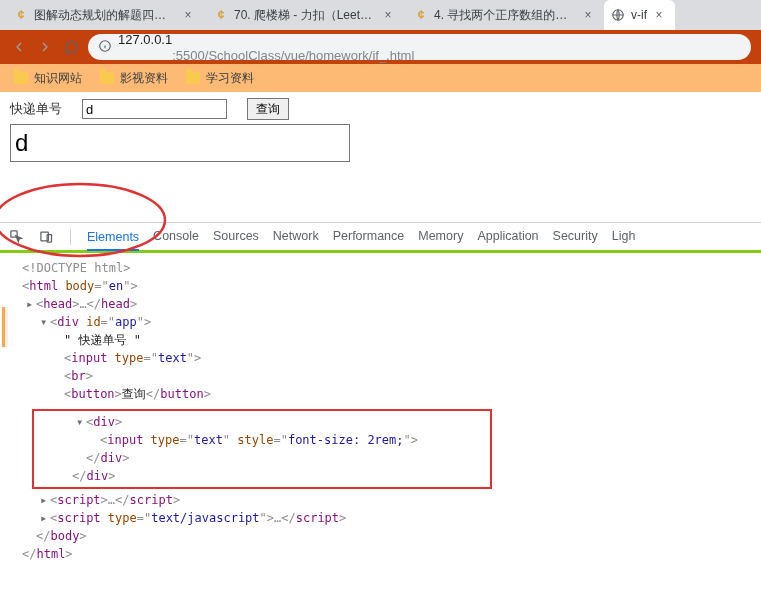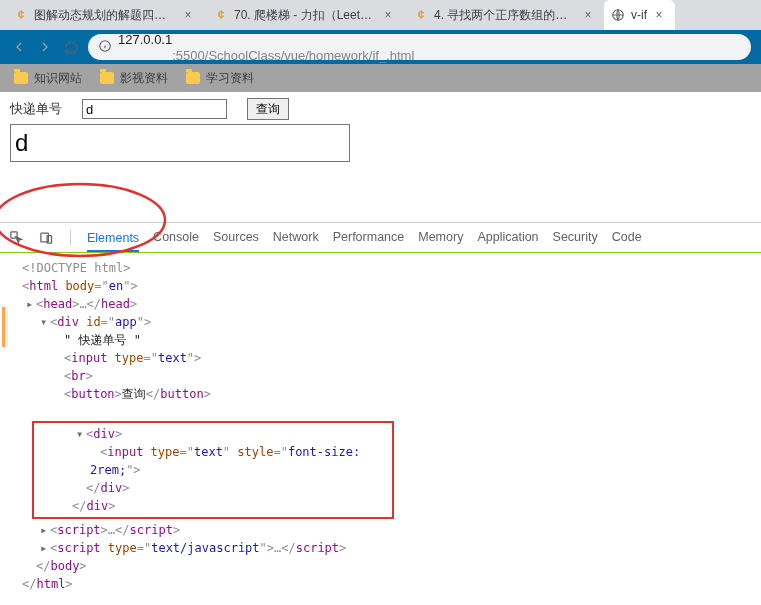--- a/index.html
+++ b/index.html
@@ -7,43 +7,43 @@
   
   .tab-strip { display: flex; align-items: stretch; height: 30px; background: #dadce0; padding-left: 4px; }
   .tab { display: flex; align-items: center; gap: 6px; padding: 0 10px; max-width: 200px; min-width: 60px; border-radius: 6px 6px 0 0; background: #dadce0; color: #3c4043; font-size: 12px; cursor: pointer; overflow: hidden; }
   .tab.active { background: #fff; padding-left: 7px; }
   .tab .title { white-space: nowrap; overflow: hidden; text-overflow: ellipsis; flex: 1; }
   .tab .close { width: 12px; height: 12px; display: flex; align-items: center; justify-content: center; color: #5f6368; font-size: 12px; }
   .tab .fav { width: 14px; height: 14px; display: inline-flex; align-items: center; justify-content: center; }
   .fav-lc { color: #d8a03c; font-weight: bold; font-size: 12px; }
   .fav-globe { color: #5f6368; }
   
-  .toolbar { display: flex; align-items: center; height: 34px; gap: 8px; padding: 0 10px; background: #0369a1; }
+  .toolbar { display: flex; align-items: center; height: 34px; gap: 8px; padding: 0 10px; background: #c2410c; }
   .nav-btn { width: 18px; height: 18px; display: flex; align-items: center; justify-content: center; color: #9aa0a6; cursor: pointer; }
   .nav-btn.active { color: #5f6368; }
   .addr-pill { flex: 1; display: flex; align-items: center; height: 26px; border-radius: 14px; background: #f1f3f4; padding: 0 10px; gap: 6px; color: #5f6368; }
   .addr-text { font-size: 13px; color: #202124; display: flex; }
   .addr-dim { color: #80868b; margin-top: 16px; }
   
-  .bm-bar { display: flex; align-items: center; gap: 18px; height: 28px; padding: 0 14px; background: #a3a3a3; border-bottom: 0; }
+  .bm-bar { display: flex; align-items: center; gap: 18px; height: 28px; padding: 0 14px; background: #fdba74; border-bottom: 0; }
   .bm-item { display: flex; align-items: center; gap: 6px; font-size: 12px; color: #3c4043; cursor: pointer; }
   .folder-icon { width: 14px; height: 12px; background: #f9ca4b; border-radius: 2px; position: relative; }
   .folder-icon::before { content: ""; position: absolute; top: -3px; left: 0; width: 6px; height: 3px; background: #f9ca4b; border-radius: 1px 1px 0 0; }
   
   .page { position: relative; padding: 6px 10px 10px 10px; height: 130px; }
   .row { display: flex; align-items: center; gap: 20px; }
   .label { font-size: 13px; }
   .inp { height: 20px; border: 1px solid #767676; padding: 1px 3px; font-size: 13px; width: 145px; font-family: inherit; }
   .btn { height: 22px; background: #efefef; border: 1px solid #767676; padding: 0 8px; font-size: 12px; cursor: pointer; }
   .biginp { margin-top: 4px; height: 38px; width: 340px; font-size: 2rem; border: 1px solid #767676; padding: 0 4px; font-family: inherit; }
   
   .red-ellipse { position: absolute; left: -10px; top: 88px; width: 180px; height: 80px; pointer-events: none; }
   
   .devtools { border-top: 1px solid #cfcfcf; height: calc(605px - 30px - 34px - 28px - 130px); display: flex; flex-direction: column; }
-  .dt-top { display: flex; align-items: center; height: 30px; border-bottom: 1px solid #84cc16; padding: 0 8px; gap: 14px; }
+  .dt-top { display: flex; align-items: center; height: 30px; border-bottom: 3px solid #84cc16; padding: 0 8px; gap: 14px; }
   .dt-icon { width: 16px; height: 16px; color: #5f6368; display: flex; align-items: center; justify-content: center; }
   .dt-sep { width: 1px; height: 16px; background: #d0d0d0; margin: 0 2px; }
   .dt-tab { color: #5f6368; font-size: 12.5px; cursor: pointer; padding-bottom: 2px; }
   .dt-tab.active { color: #1a73e8; }
   .dt-underline { border-bottom: 2px solid #1a73e8; padding-bottom: 5px; margin-bottom: -7px; }
   .dt-elements { flex: 1; overflow: auto; padding: 6px 22px 6px 12px; font-family: Menlo, Consolas, monospace; font-size: 12px; line-height: 18px; color: #222; position: relative; }
   .indent1 { padding-left: 14px; }
   .indent2 { padding-left: 28px; }
   .indent3 { padding-left: 42px; }
   .indent4 { padding-left: 56px; }
@@ -51,21 +51,21 @@
   .tag-name { color: #881280; }
   .attr-name { color: #994500; }
   .attr-val { color: #1a1aa6; }
   .txt { color: #222; }
   .dim { color: #8e8e8e; }
   .sel-row { background: #e8f0fe; position: relative; }
   .eq0 { color: #888; font-style: normal; }
   .arrow { color: #6e6e6e; display: inline-block; width: 10px; }
   .spacer { display: inline-block; width: 10px; }
   .comment { color: #236e25; }
-  .red-box { border: 2px solid #d33; margin: 18px 0 2px 20px; padding: 2px 0; width: 362px; }
+  .red-box { border: 2px solid #d33; margin: 6px 0 2px 20px; padding: 2px 0; width: 460px; }
   .bp-gutter { position: absolute; left: 0; top: 0; bottom: 0; width: 6px; }
   .bp-mark { position: absolute; left: 2px; width: 6px; height: 18px; background: #f0f0f0; border-left: 3px solid #ffa648; }
 </style>
 </head>
 <body>
 
 <div class="tab-strip">
   <div class="tab">
     <span class="fav fav-lc">¢</span>
     <span class="title">图解动态规划的解题四步骤（C+</span>
@@ -171,21 +171,21 @@
     </span>
     <span class="dt-sep"></span>
     <span class="dt-tab active dt-underline">Elements</span>
     <span class="dt-tab">Console</span>
     <span class="dt-tab">Sources</span>
     <span class="dt-tab">Network</span>
     <span class="dt-tab">Performance</span>
     <span class="dt-tab">Memory</span>
     <span class="dt-tab">Application</span>
     <span class="dt-tab">Security</span>
-    <span class="dt-tab">Code</span>
+    <span class="dt-tab">Ligh</span>
   </div>
   <div class="dt-elements">
     <div class="bp-gutter">
         <div class="bp-mark" style="top:54px;height:40px;"></div>
       </div>
     <div><span class="spacer"></span><span class="dim">&lt;!DOCTYPE html&gt;</span></div>
     <div><span class="spacer"></span><span class="tag-pun">&lt;</span><span class="tag-name">html</span> <span class="attr-name">body</span><span class="tag-pun">="</span><span class="attr-val">en</span><span class="tag-pun">"&gt;</span></div>
     <div class="indent1"><span class="arrow">▸</span><span class="tag-pun">&lt;</span><span class="tag-name">head</span><span class="tag-pun">&gt;</span><span class="dim">…</span><span class="tag-pun">&lt;/</span><span class="tag-name">head</span><span class="tag-pun">&gt;</span></div>
     <div class="indent2"><span class="arrow">▾</span><span class="tag-pun">&lt;</span><span class="tag-name">div</span> <span class="attr-name">id</span><span class="tag-pun">="</span><span class="attr-val">app</span><span class="tag-pun">"&gt;</span></div>
     <div class="indent3"><span class="spacer"></span><span class="txt">" 快递单号 "</span></div>

